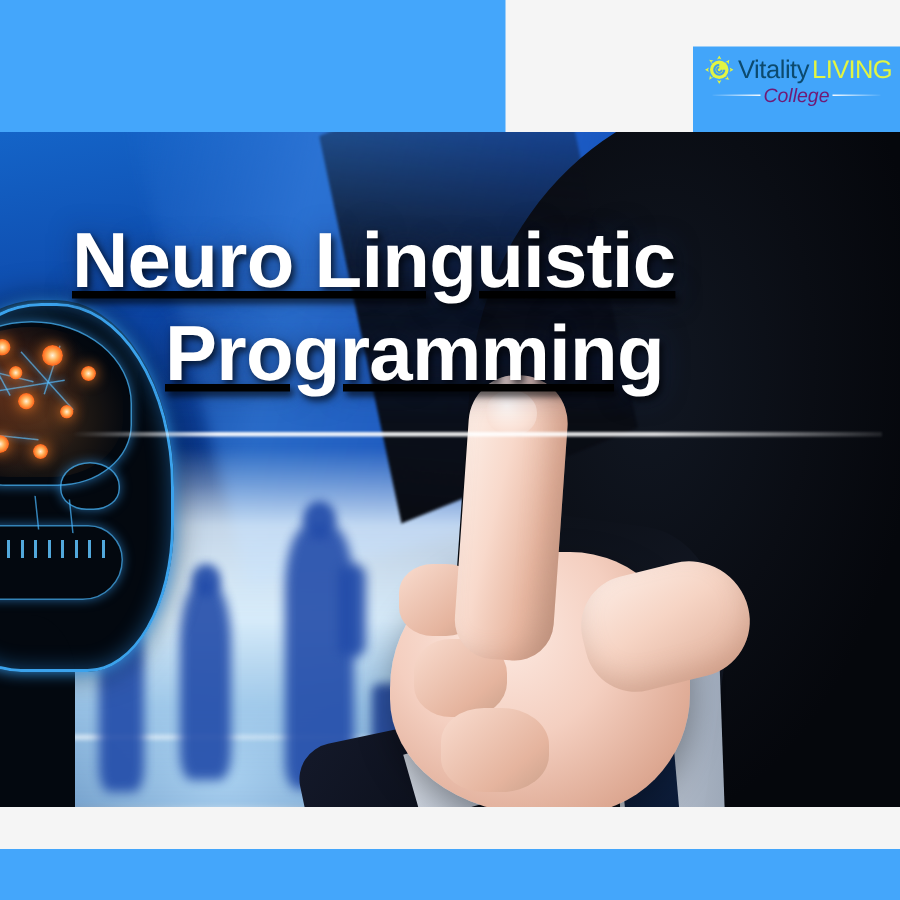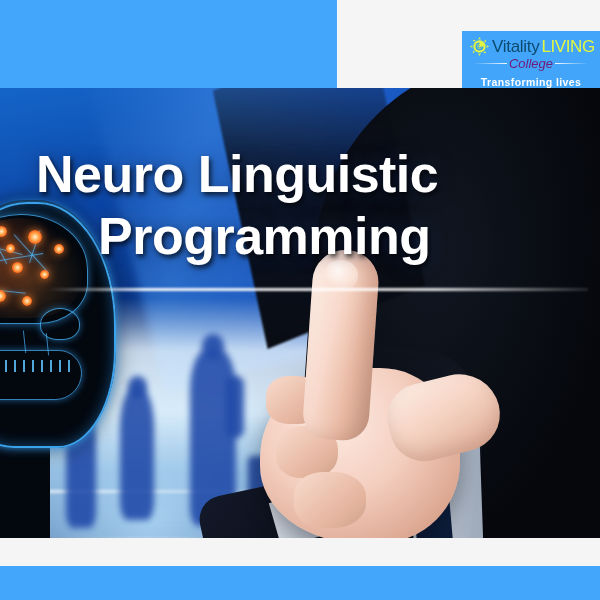--- a/index.html
+++ b/index.html
@@ -379,24 +379,25 @@
     transform-origin: left center;
     box-shadow: 0 0 4px rgba(70,170,250,0.7);
   }
 
   
   .hero-title {
     position: absolute;
     left: 0; top: 55px;
     width: 580px;
     text-align: left;
-    padding-left: 36px;
+    padding-left: 48px;
     box-sizing: border-box;
     z-index: 20;
     pointer-events: none;
+    text-decoration: underline;
   }
   .hero-title-line {
     color: #ffffff;
     font-weight: bold;
     font-size: 52px;
     line-height: 62px;
     letter-spacing: -0.5px;
     text-shadow:
       2px 3px 5px rgba(0,0,0,0.72),
       0 0 18px rgba(20,40,90,0.55);
@@ -456,23 +457,20 @@
           </svg>
         </span>
         <span class="logo-word-vitality">Vitality</span>
         <span class="logo-word-living">LIVING</span>
       </div>
       <div class="logo-row2">
         <span class="logo-dash"></span>
         <span class="logo-word-college">College</span>
         <span class="logo-dash right"></span>
       </div>
-      <div class="logo-row3">
-        <span class="logo-tagline">Transforming lives</span>
-      </div>
     </div>
   </div>
 
   <div class="hero">
 
     <div class="hero-bg"></div>
     <div class="hero-sheen"></div>
     <div class="hero-hall"></div>
     <div class="hero-hall-line"></div>
 

